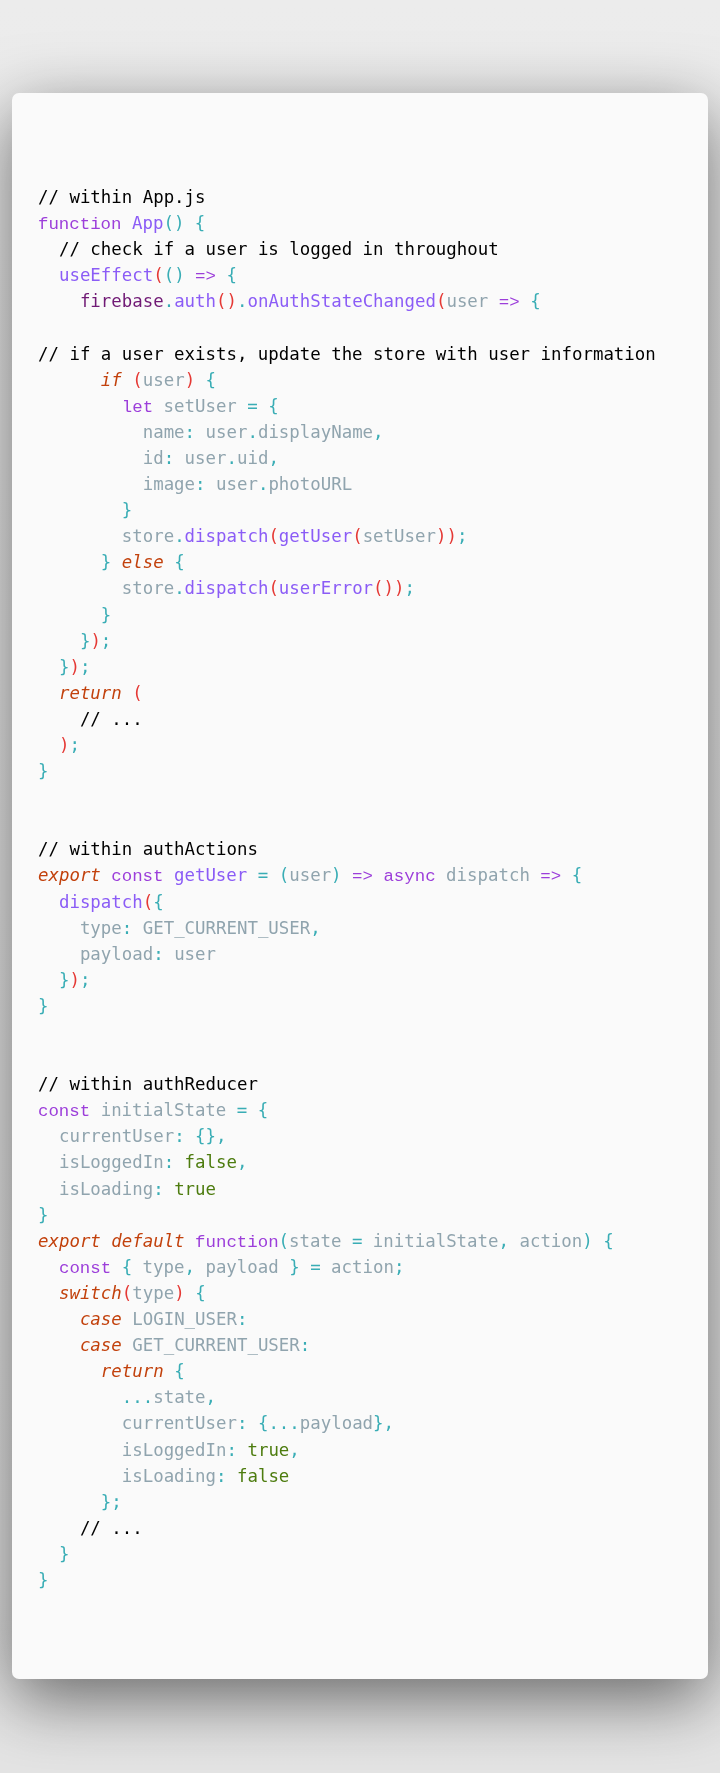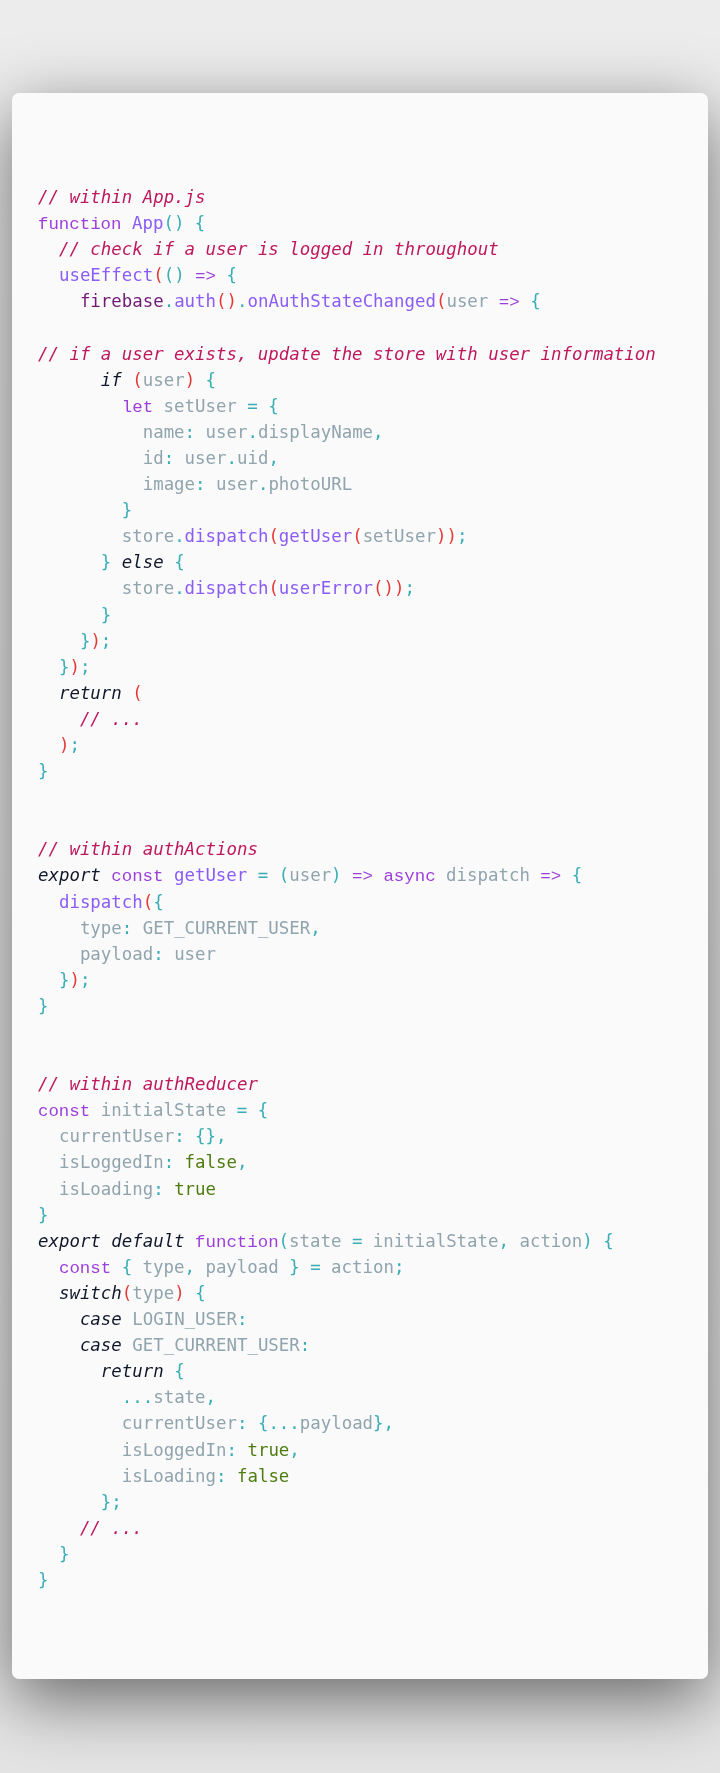--- a/index.html
+++ b/index.html
@@ -13,23 +13,23 @@
     background:#FAFAFA; border-radius:7px;
     box-shadow: 0 20px 68px rgba(0,0,0,0.55);
   }
   .code {
     position:absolute; left:26px; top:91px; margin:0;
     font-family:"DejaVu Sans Mono", monospace;
     font-size:17.4px; line-height:26.1px;
     color:#90A4AE; white-space:pre;
   }
   .line { display:block; height:26.1px; }
-  .c  { color:#be185d; font-style:italic; }
+  .c  { color:#000000; }
   .k  { color:#9C3EDA;font-family:Liberation Mono, monospace; }
-  .ki { color:#0f172a; font-style:italic; }
+  .ki { color:#c2410c; font-style:italic; }
   .f  { color:#8b5cf6; }
   .p  { color:#39ADB5; }
   .r  { color:#E53935; }
   .b  { color:#4d7c0f; }
   .o  { color:#701a75; }
   .t  { color:#90A4AE; }
 </style>
 </head>
 <body>
 

